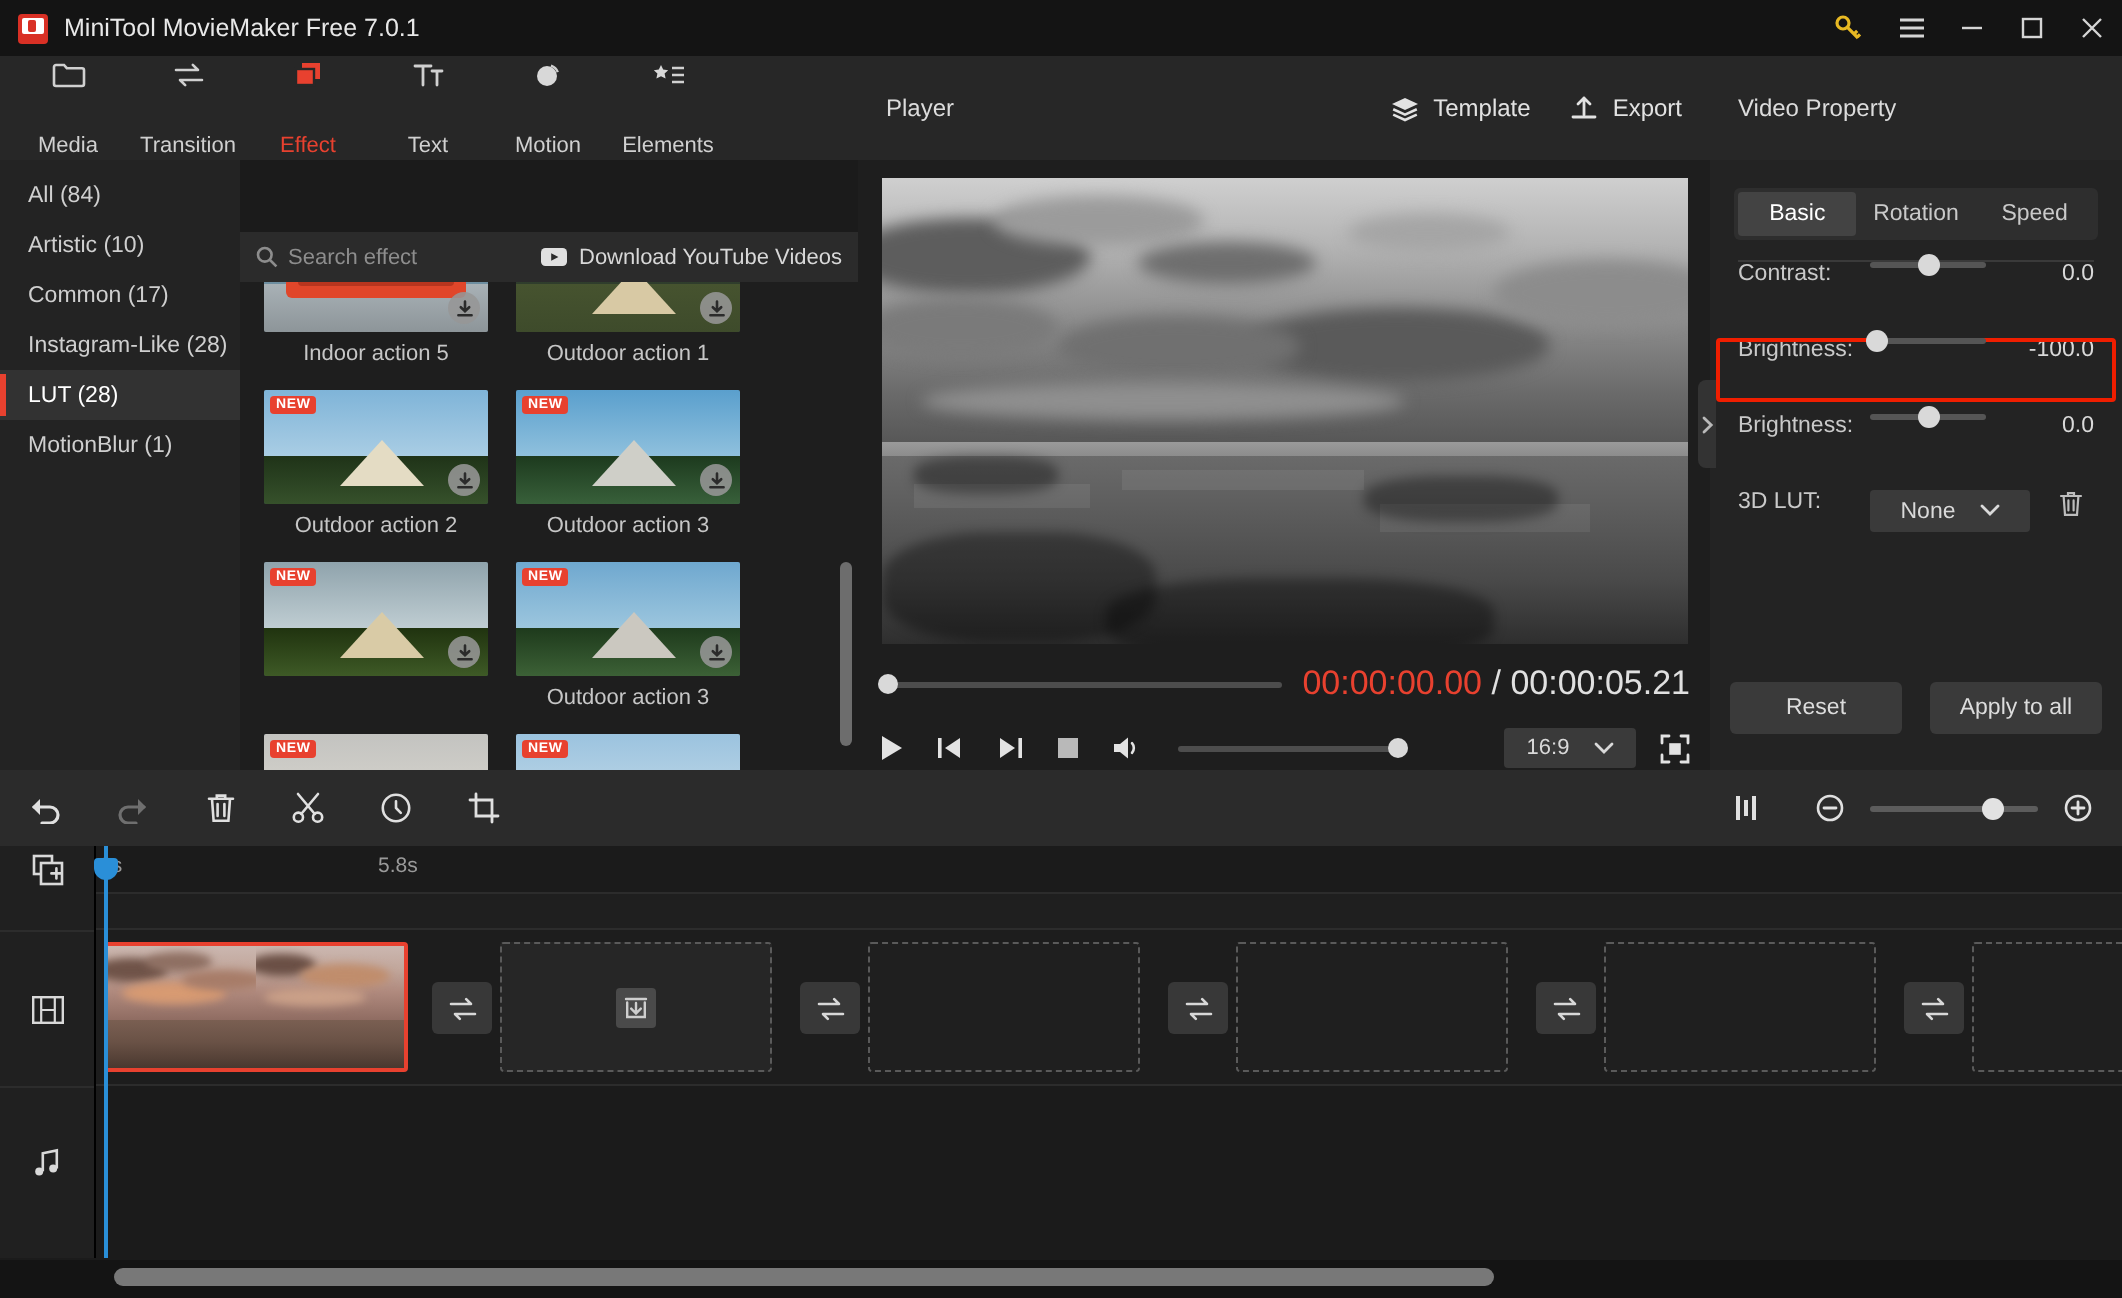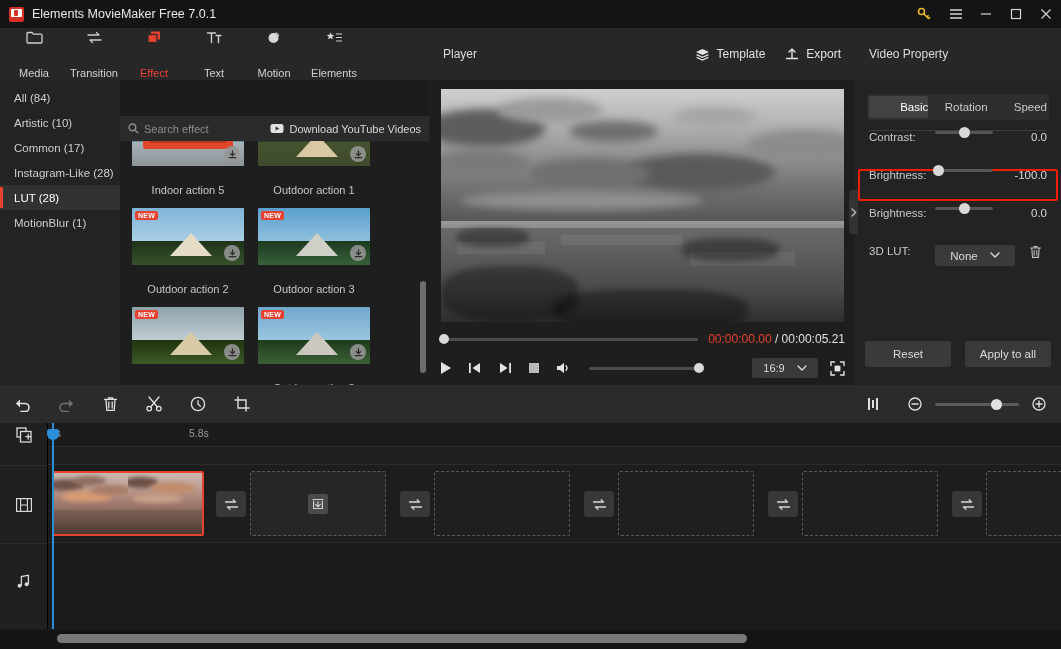--- a/index.html
+++ b/index.html
@@ -97,21 +97,21 @@
   .thumb .sofa:after{ content:""; position:absolute; left:6%; top:38%; width:88%; height:40%;
     background:#b8351e; border-radius:2px; }
   .badge-new {
     position:absolute; left:3px; top:3px; background:#e8412f; color:#fff;
     font-size:7px; font-weight:bold; padding:1px 3px; border-radius:2px; letter-spacing:.3px;
   }
   .dlbtn {
     position:absolute; right:4px; bottom:4px; width:16px; height:16px; border-radius:50%;
     background:rgba(150,150,150,.88); display:flex; align-items:center; justify-content:center;
   }
-  .eff-name { text-align:center; font-size:11px; color:#c6c6c6; padding:18px 0 9px; }
+  .eff-name { text-align:center; font-size:11px; color:#c6c6c6; padding:5px 0 9px; }
   .eff-scroll {
     position:absolute; right:3px; top:140px; width:6px; height:92px;
     background:#6d6d6d; border-radius:3px;
   }
 
   
   .player {
     position:absolute; left:429px; top:28px; width:426px; height:357px; background:#1e1e1e;
   }
   .pl-head { height:52px; background:#272727; display:flex; align-items:center; padding:0 14px; }
@@ -137,21 +137,21 @@
   .v-ground {
     position:absolute; left:0; bottom:0; width:100%; height:40%;
     background:linear-gradient(180deg,#6a6a6a 0%,#5c5c5c 30%,#4a4a4a 65%,#2e2e2e 100%);
   }
   .v-field { position:absolute; background:rgba(255,255,255,.07); }
   .v-dark { position:absolute; background:rgba(0,0,0,.35); border-radius:40%; filter:blur(3px); }
 
   .pl-seek { padding:0 10px; margin-top:2px; display:flex; align-items:center; gap:10px; }
   .seek-track { flex:1; height:3px; background:#4d4d4d; border-radius:2px; position:relative; }
   .seek-knob { position:absolute; left:0; top:-3.5px; width:10px; height:10px; border-radius:50%; background:#d9d9d9; }
-  .ts { font-size:12px; white-space:nowrap; }
+  .ts { font-size:17px; white-space:nowrap; }
   .ts .cur { color:#e8412f; }
   .ts .tot { color:#e0e0e0; }
 
   .pl-ctrls { display:flex; align-items:center; padding:0 10px; height:34px; gap:16px; margin-top:5px; }
   .pc { color:#e3e3e3; display:flex; align-items:center; }
   .vol-track { width:115px; height:3px; background:#4d4d4d; border-radius:2px; position:relative; margin-left:2px;}
   .vol-knob { position:absolute; right:0; top:-3.5px; width:10px; height:10px; border-radius:50%; background:#d9d9d9; }
   .pl-right { margin-left:auto; display:flex; align-items:center; gap:12px; }
   .ratio-sel {
     width:66px; height:20px; background:#3a3a3a; border-radius:2px; display:flex;
@@ -166,21 +166,21 @@
   }
 
   
   .prop { position:absolute; left:855px; top:28px; width:206px; height:357px; background:#232323; }
   .prop-head { height:52px; background:#272727; display:flex; align-items:center; padding-left:14px; }
   .prop-title { font-size:12px; color:#dcdcdc; }
   .seg {
     margin:14px 12px 0; height:26px; background:#2e2e2e; border-radius:3px;
     display:flex; align-items:center; padding:2px;
   }
-  .seg-item { flex:1; height:22px; display:flex; align-items:center; justify-content:flex-end;
+  .seg-item { flex:1; height:22px; display:flex; align-items:center; justify-content:center;
               font-size:11.5px; color:#c9c9c9; border-radius:2px; }
   .seg-item.active { background:#434343; color:#fff; }
   .prop-div { margin:10px 14px 0; height:1px; background:#3a3a3a; }
 
   .prow { display:flex; height:38px; padding:0 14px; position:relative; }
   .plabel { width:66px; font-size:11.5px; color:#c9c9c9; }
   .ptrack { width:58px; height:3px; background:#555; border-radius:2px; position:relative; }
   .pknob { position:absolute; top:-4px; width:11px; height:11px; border-radius:50%; background:#d9d9d9; }
   .pval { margin-left:auto; font-size:11.5px; color:#d9d9d9; }
   .hl-box {
@@ -252,21 +252,21 @@
   .hthumb { position:absolute; left:57px; top:4px; width:690px; height:9px;
             background:#787878; border-radius:5px; }
 </style>
 </head>
 <body>
 
 <div class="app">
 
   <div class="titlebar">
     <div class="title-logo"></div>
-    <div class="title-text">Elements MovieMaker Free 7.0.1</div>
+    <div class="title-text">MiniTool MovieMaker Free 7.0.1</div>
     <div class="title-ctrls">
       <div class="tctrl key">
         <svg width="14" height="14" viewBox="0 0 14 14">
             <circle cx="4.5" cy="4.5" r="3" fill="none" stroke="#e8b923" stroke-width="1.6"></circle>
             <path d="M6.6 6.6 L12 12 M10 10 L11.6 8.4 M11.6 11.6 L13 10.2" stroke="#e8b923" stroke-width="1.6" fill="none"></path>
           </svg>
       </div>
       <div class="tctrl">
         <svg width="14" height="12" viewBox="0 0 14 12">
             <path d="M1 2h12M1 6h12M1 10h12" stroke="#d5d5d5" stroke-width="1.4"></path>

